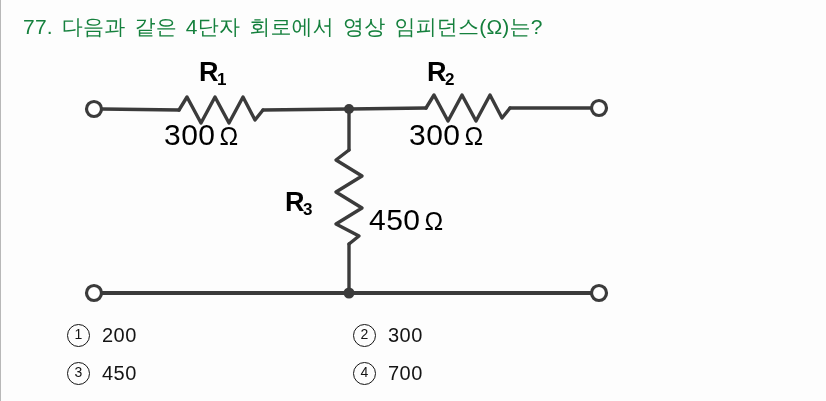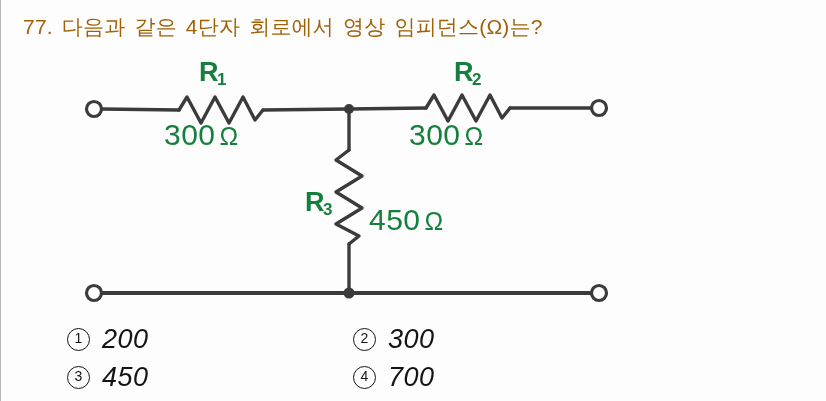--- a/index.html
+++ b/index.html
@@ -18,21 +18,21 @@
     overflow: hidden;
     border-left: 1px solid #b8b8b8;
     box-sizing: border-box;
   }
   
   .question-line {
     position: absolute;
     left: 22px;
     top: 13px;
     font-size: 21px;
-    color: #a16207;
+    color: #15803d;
     letter-spacing: 0.2px;
     white-space: nowrap;
   }
   .q-num {
     display: inline-block;
     margin-right: 9px;
   }
   .q-text {
     display: inline-block;
     word-spacing: 3px;
@@ -41,21 +41,21 @@
   #circuit {
     position: absolute;
     left: 0;
     top: 50px;
     width: 700px;
     height: 260px;
   }
   
   .diag-label {
     position: absolute;
-    color: #15803d;
+    color: #000000;
     white-space: nowrap;
     font-family: "Liberation Sans", sans-serif;
   }
   .ref-label {
     font-size: 27px;
     font-weight: 700;
     letter-spacing: -0.5px;
   }
   .ref-label .sub {
     font-size: 17px;
@@ -67,22 +67,22 @@
   .val-label {
     font-size: 30px;
     font-weight: 400;
     letter-spacing: 0.5px;
   }
   .val-label .ohm {
     font-size: 25px;
     margin-left: 4px;
   }
   #label-r1 { left: 198px; top: 57px; }
-  #label-r2 { left: 453px; top: 57px; }
-  #label-r3 { left: 304px; top: 187px; text-align: center; }
+  #label-r2 { left: 426px; top: 57px; }
+  #label-r3 { left: 284px; top: 187px; text-align: center; }
   #val-r1   { left: 163px; top: 118px; }
   #val-r2   { left: 408px; top: 118px; }
   #val-r3   { left: 368px; top: 203px; }
   
   #options {
     position: absolute;
     left: 0;
     top: 322px;
     width: 826px;
     height: 79px;
@@ -99,23 +99,22 @@
     border: 1.5px solid #141414;
     border-radius: 50%;
     font-size: 14px;
     line-height: 19px;
     text-align: center;
     margin-right: 12px;
     flex: 0 0 auto;
     font-family: "Liberation Sans", sans-serif;
   }
   .opt-text {
-    font-size: 27px;
+    font-size: 20px;
     letter-spacing: 0.5px;
-    font-style: italic;
   }
   #opt-0 { left: 66px;  top: 2px;  }
   #opt-1 { left: 352px; top: 2px;  }
   #opt-2 { left: 66px;  top: 40px; }
   #opt-3 { left: 352px; top: 40px; }
 </style>
 </head>
 <body>
 
 <div id="page">

